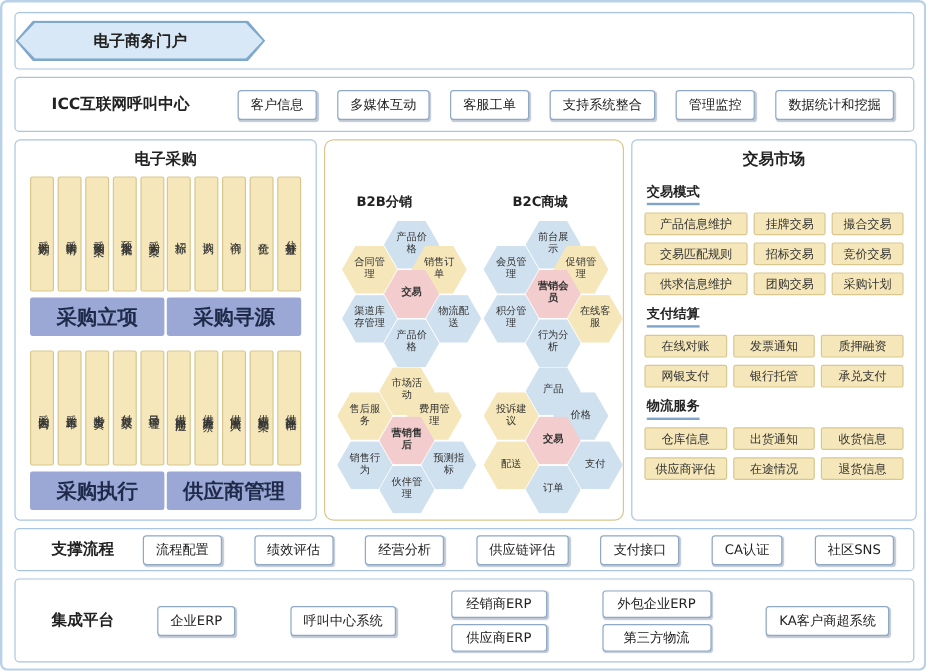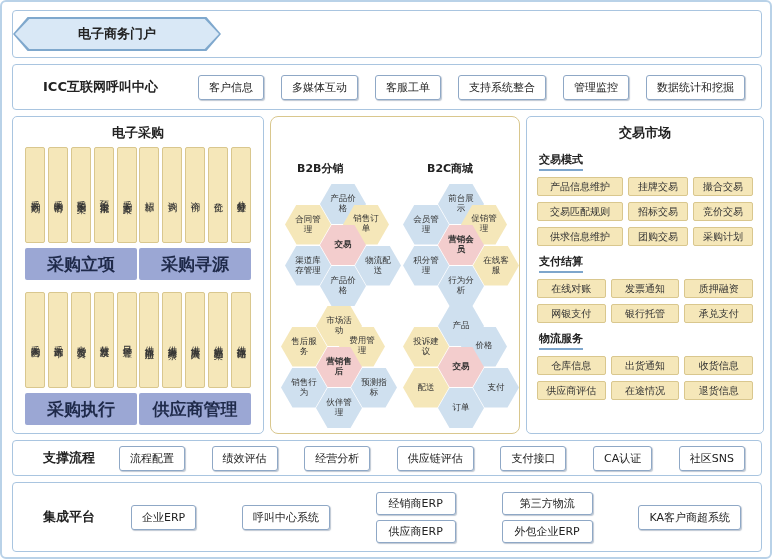--- a/index.html
+++ b/index.html
@@ -267,20 +267,20 @@
   <div class="band integration-band">
     <div class="band-label">集成平台</div>
     <div class="band-items">
       <div class="btn">企业ERP</div>
       <div class="btn">呼叫中心系统</div>
       <div class="stack">
         <div class="btn">经销商ERP</div>
         <div class="btn">供应商ERP</div>
       </div>
       <div class="stack">
+        <div class="btn">外包企业ERP</div>
         <div class="btn">第三方物流</div>
-        <div class="btn">外包企业ERP</div>
       </div>
       <div class="btn">KA客户商超系统</div>
     </div>
   </div>
 
 </div>
 
 </body></html>

